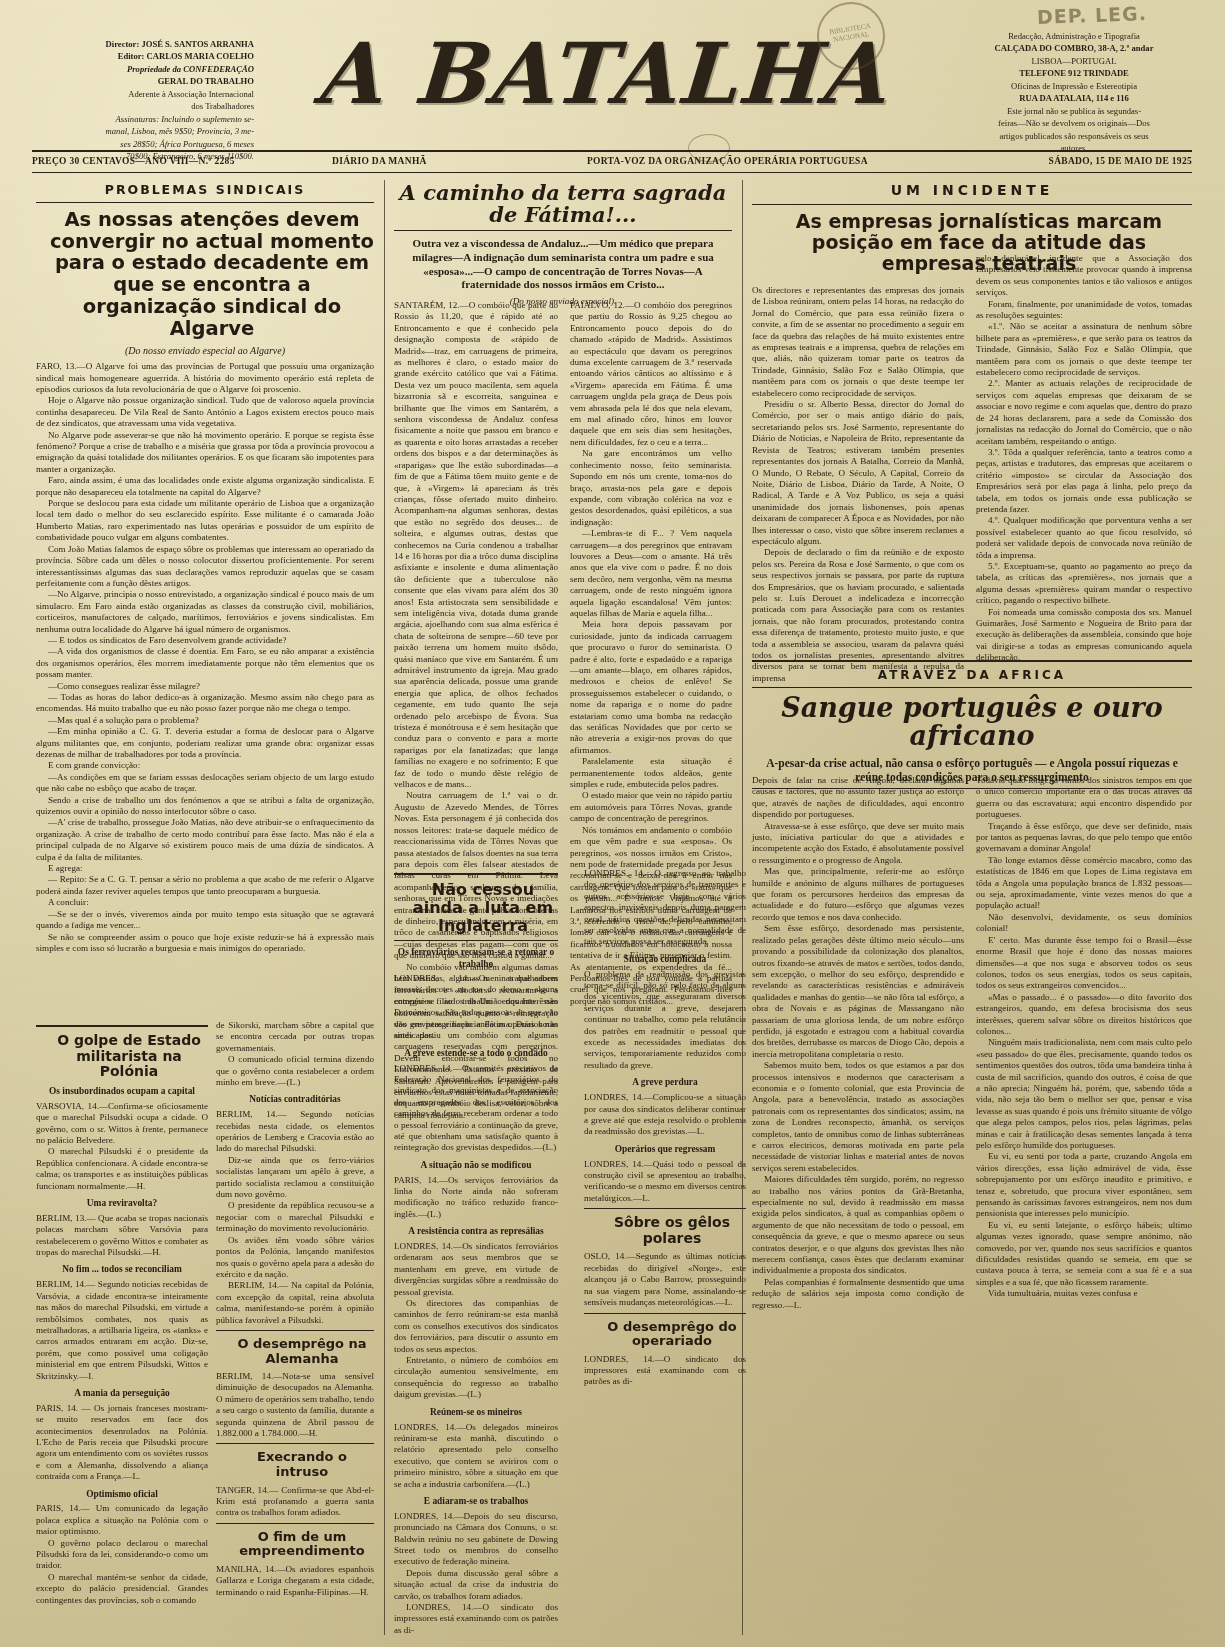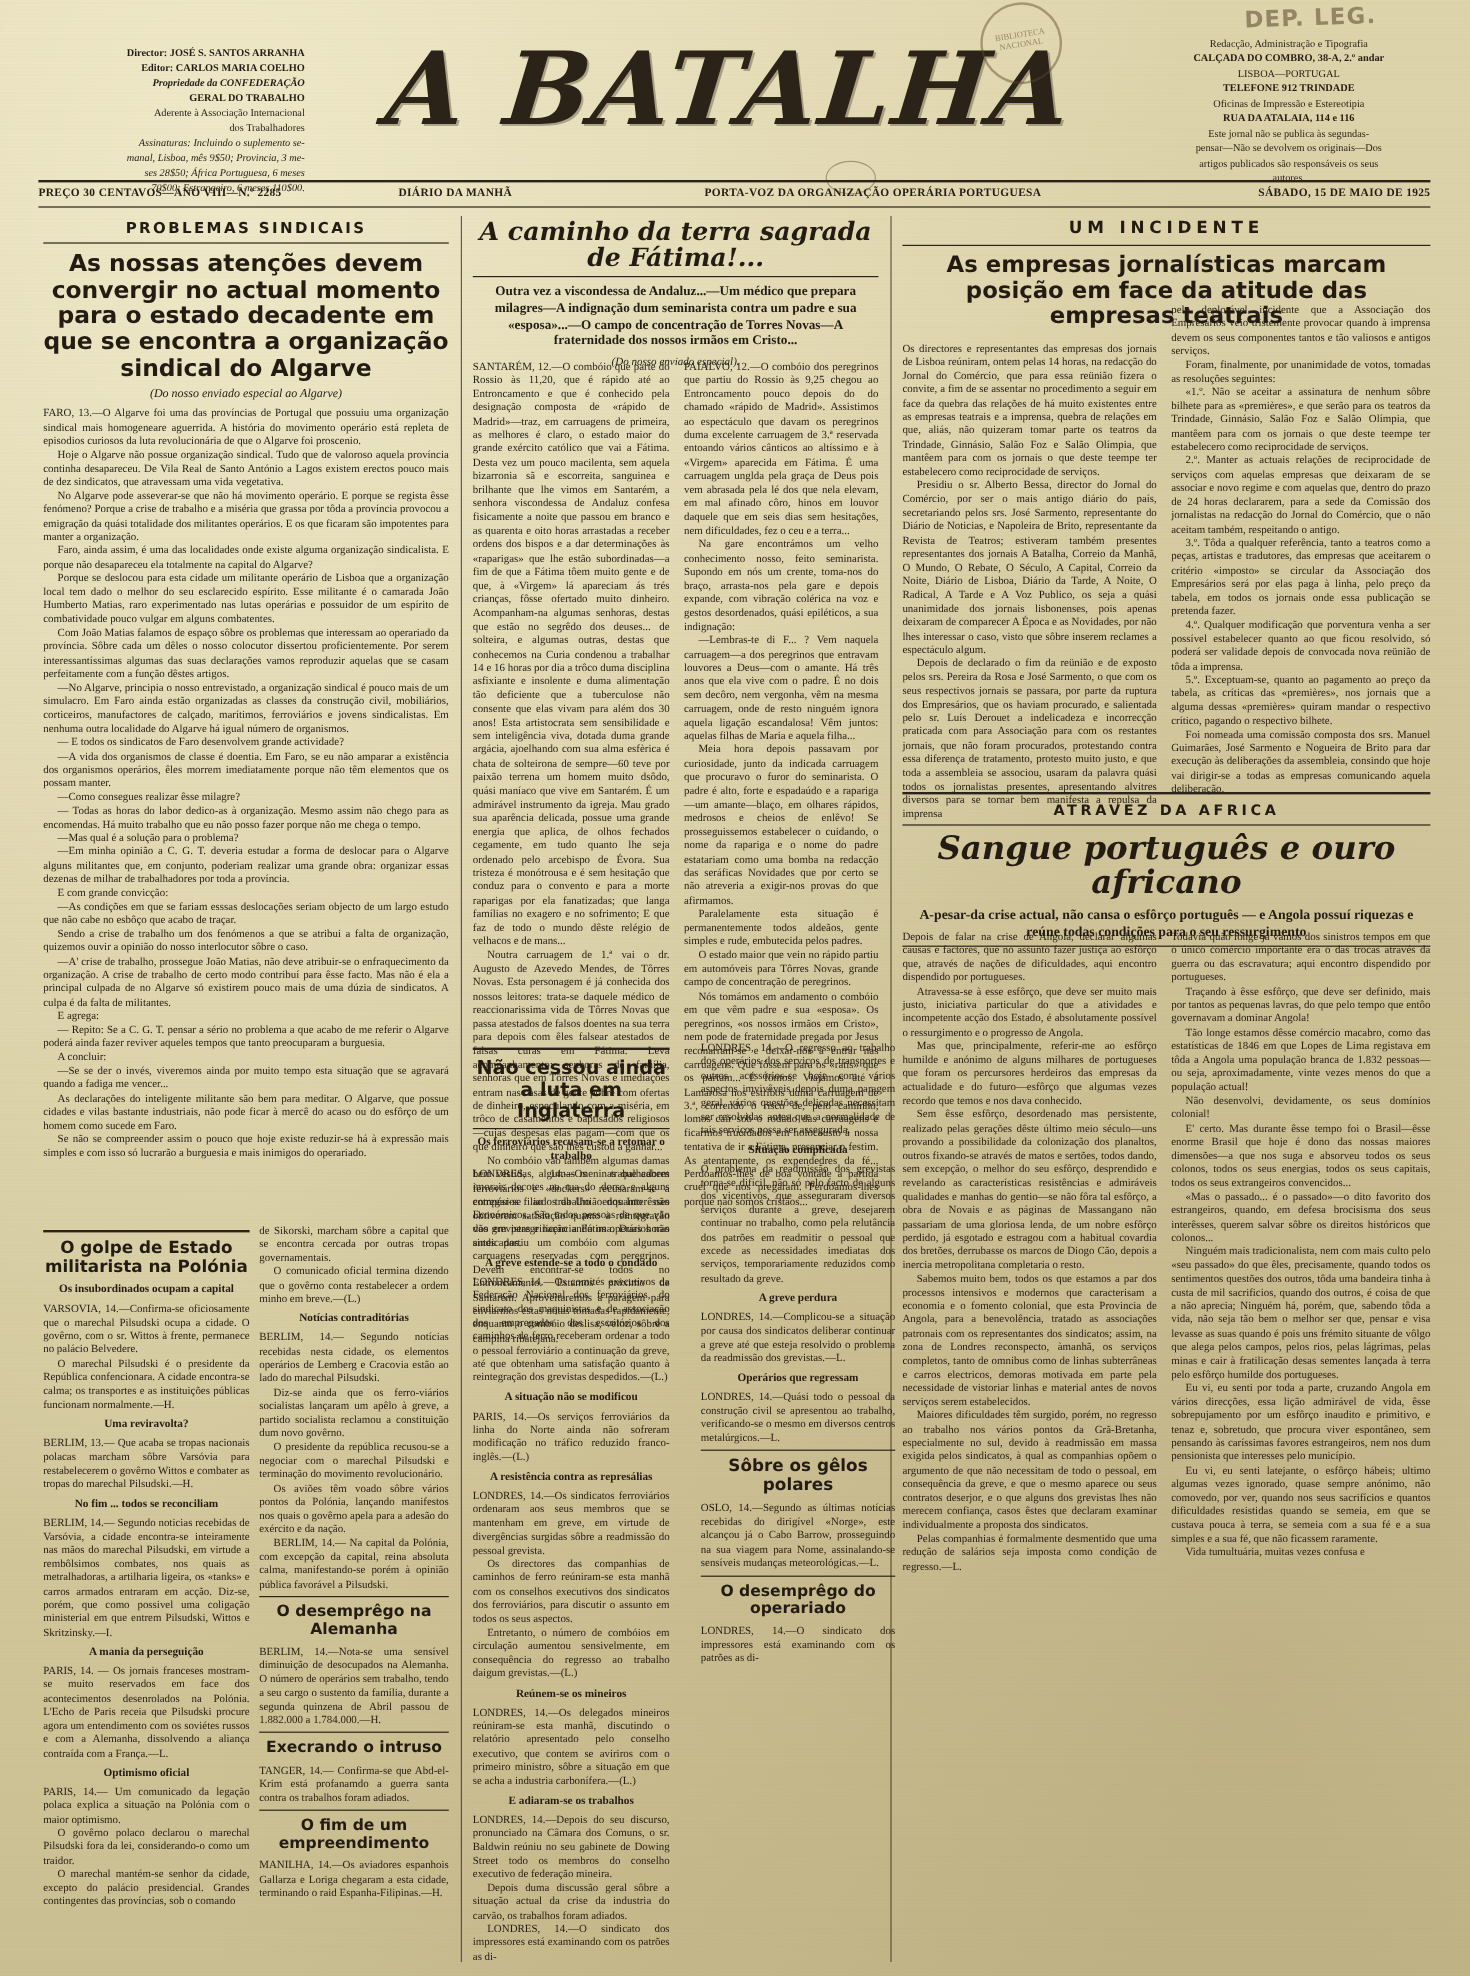--- a/index.html
+++ b/index.html
@@ -58,21 +58,21 @@
   .infoline span{position:absolute;white-space:nowrap;}
 
   
   .col{position:absolute;font-size:9.1px;line-height:1.255;text-align:justify;}
   .col p{margin:0;text-indent:12px;}
   .col p.noind{text-indent:0;}
   .vrule{position:absolute;width:1px;background:#3a2f1f;opacity:.75;}
 
   h1.head{
     font-family:"DejaVu Sans",sans-serif;
-    font-weight:bold;text-align:center;margin:0 0 5px 0;line-height:1.12;
+    font-weight:bold;text-align:center;margin:0 0 5px 14px;line-height:1.12;
   }
   h2.sub{font-weight:bold;text-align:center;margin:0 0 4px 0;font-size:11px;line-height:1.25;}
   .kicker{
     font-family:"DejaVu Sans",sans-serif;font-weight:bold;text-align:center;
     letter-spacing:2px;font-size:12.5px;margin:0 0 4px 0;
   }
   .rulethin{height:1px;background:#2b2318;margin:4px 0 6px 0;}
   .rulethick{height:2px;background:#2b2318;margin:5px 0 6px 0;}
   .center{text-align:center;}
   .ital{font-style:italic;}
@@ -114,21 +114,21 @@
     <div class="depleg">DEP. LEG.</div>
 
     <div class="right-box">
       <div>Redacção, Administração e Tipografia</div>
       <div><b>CALÇADA DO COMBRO, 38-A, 2.º andar</b></div>
       <div>LISBOA—PORTUGAL</div>
       <div><b>TELEFONE 912 TRINDADE</b></div>
       <div>Oficinas de Impressão e Estereotipia</div>
       <div><b>RUA DA ATALAIA, 114 e 116</b></div>
       <div class="it">Este jornal não se publica às segundas-</div>
-      <div class="it">pensar—Não se devolvem os originais—Dos</div>
+      <div class="it">feiras—Não se devolvem os originais—Dos</div>
       <div class="it">artigos publicados são responsáveis os seus</div>
       <div class="it">autores.</div>
     </div>
   </div>
 
   <div class="ruleline" style="top:150px;"></div>
   <div class="infoline" style="top:156px;height:12px;">
     <span style="left:0px;">PREÇO 30 CENTAVOS—ANO VIII—N.º 2285</span>
     <span style="left:300px;">DIÁRIO DA MANHÃ</span>
     <span style="left:555px;">PORTA-VOZ DA ORGANIZAÇÃO OPERÁRIA PORTUGUESA</span>
@@ -159,21 +159,20 @@
     <p>—Mas qual é a solução para o problema?</p>
     <p>—Em minha opinião a C. G. T. deveria estudar a forma de deslocar para o Algarve alguns militantes que, em conjunto, poderiam realizar uma grande obra: organizar essas dezenas de milhar de trabalhadores por toda a província.</p>
     <p>E com grande convicção:</p>
     <p>—As condições em que se fariam esssas deslocações seriam objecto de um largo estudo que não cabe no esbôço que acabo de traçar.</p>
     <p>Sendo a crise de trabalho um dos fenómenos a que se atribui a falta de organização, quizemos ouvir a opinião do nosso interlocutor sôbre o caso.</p>
     <p>—A' crise de trabalho, prossegue João Matias, não deve atribuir-se o enfraquecimento da organização. A crise de trabalho de certo modo contribuí para êsse facto. Mas não é ela a principal culpada de no Algarve só existirem pouco mais de uma dúzia de sindicatos. A culpa é da falta de militantes.</p>
     <p>E agrega:</p>
     <p>— Repito: Se a C. G. T. pensar a sério no problema a que acabo de me referir o Algarve poderá ainda fazer reviver aqueles tempos que tanto preocuparam a burguesia.</p>
     <p>A concluir:</p>
     <p>—Se se der o invés, viveremos ainda por muito tempo esta situação que se agravará quando a fadiga me vencer...</p>
-    <p>As declarações do inteligente militante são bem para meditar. O Algarve, que possue cidades e vilas bastante industriais, não pode ficar à mercê do acaso ou do esfôrço de um homem como sucede em Faro.</p>
     <p>Se não se compreender assim o pouco que hoje existe reduzir-se há à expressão mais simples e com isso só lucrarão a burguesia e mais inimigos do operariado.</p>
   </div>
 
   <div class="col" style="left:36px;top:1020px;width:172px;">
     <div class="rulethick"></div>
     <h1 class="head" style="font-size:14px;text-align:center;">O golpe de Estado militarista na Polónia</h1>
     <div class="subhead">Os insubordinados ocupam a capital</div>
     <p class="noind">VARSOVIA, 14.—Confirma-se oficiosamente que o marechal Pilsudski ocupa a cidade. O govêrno, com o sr. Wittos à frente, permanece no palácio Belvedere.</p>
     <p>O marechal Pilsudski é o presidente da República confencionara. A cidade encontra-se calma; os transportes e as instituições públicas funcionam normalmente.—H.</p>
     <div class="subhead">Uma reviravolta?</div>

